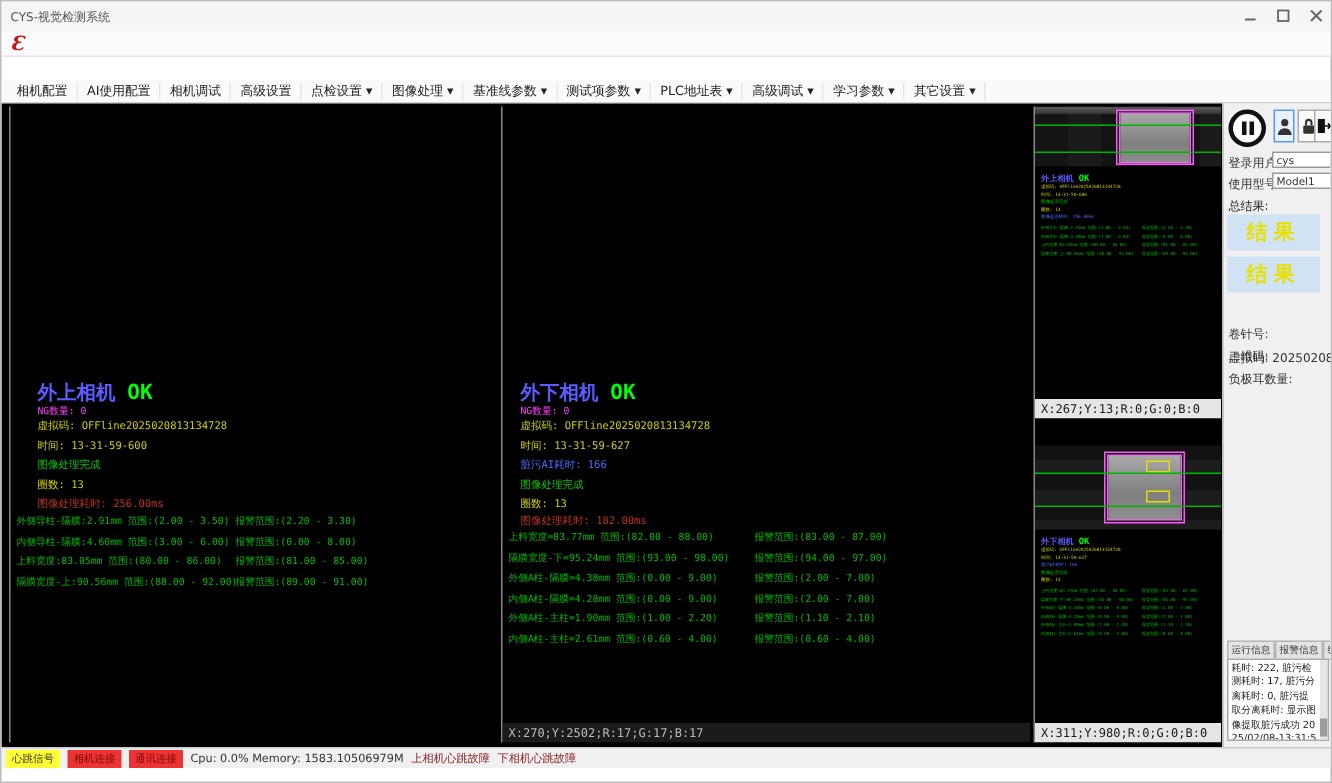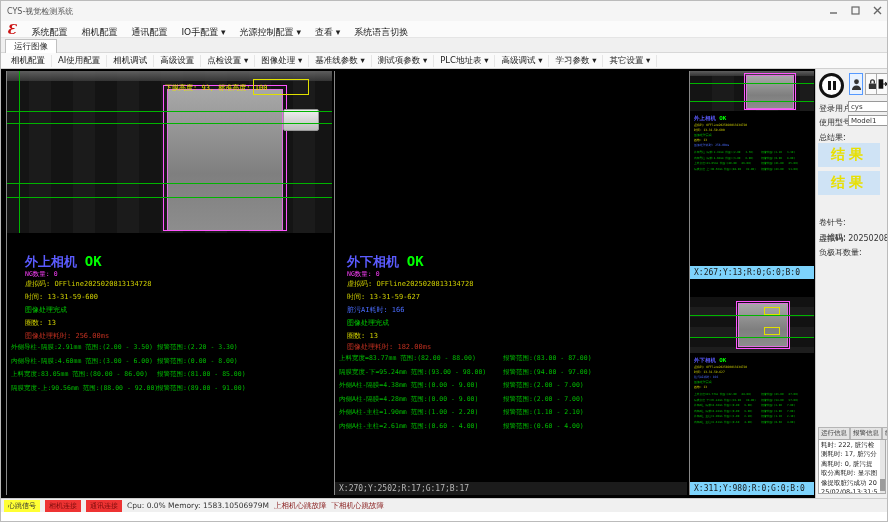--- a/index.html
+++ b/index.html
@@ -24,21 +24,21 @@
 
   
   .main { position:absolute; left:0; top:68px; width:814px; height:429px; background:#000; }
 
   .view { position:absolute; background:#000; overflow:hidden; }
   #view-left  { left:5px;  top:2px; width:326px; height:424px; border-left:1px solid #888; }
   #view-center{ left:333px; top:2px; width:353px; height:424px; border-left:1px solid #888; }
   #thumbs { position:absolute; left:688px; top:2px; width:124px; height:424px; border-left:1px solid #888; background:#000; }
 
   .view-bar { position:absolute; left:0; bottom:0; width:100%; height:13px; background:#1b1b1b; color:#b9b9b9; font-family:"DejaVu Sans Mono", monospace; font-size:8px; line-height:13px; padding-left:4px; }
-  .thumb-bar { background:#7dd3fc; color:#1a1a1a; }
+  .thumb-bar { background:#e5e5e5; color:#1a1a1a; }
 
   
   .cam-img { position:absolute; left:0; top:0; width:100%; overflow:hidden; background:repeating-linear-gradient(90deg,#141414 0 22px,#1b1b1b 22px 44px); }
   .band-top { position:absolute; left:0; top:0; width:100%; height:10px; background:linear-gradient(#6a6a6a,#3a3a3a); opacity:.85; }
   .gline { position:absolute; left:0; width:100%; height:1px; background:#00b400; }
   .gvline { position:absolute; top:0; width:1px; height:100%; background:#00b400; }
   .gray-block { position:absolute; background:linear-gradient(180deg,#a8a8a8,#7f7f7f 60%,#8d8d8d); border:1px solid #e070e0; }
   .magenta-rect { position:absolute; border:1px solid #ff55ff; }
   .orange-rect { position:absolute; border:1px solid #c86a28; }
   .yellow-rect { position:absolute; border:1px solid #e0e000; }
@@ -114,26 +114,22 @@
       <span class="win-btn">
         <svg width="9" height="9">
             <path d="M1 1L8 8M8 1L1 8" stroke="#666" stroke-width="1.4"></path>
           </svg>
       </span>
     </div>
   </div>
 
   <div class="menubar">
     <span class="logo">Ɛ</span>
-    <span><span class="menu-item">系统配置</span><span class="menu-item">相机配置</span><span class="menu-item">通讯配置</span><span class="menu-item">IO手配置 ▾</span><span class="menu-item">光源控制配置 ▾</span><span class="menu-item">查看 ▾</span><span class="menu-item">系统语言切换</span></span>
-  </div>
-
-  <div class="tabstrip">
-    <div class="tab">运行图像</div>
-  </div>
+  </div>
+
 
   <div class="toolbar">
     <span style="display:flex;align-items:center;">
         <span class="tb-item">相机配置</span>
         <span class="tb-item">AI使用配置</span>
         <span class="tb-item">相机调试</span>
         <span class="tb-item">高级设置</span>
         <span class="tb-item">点检设置 ▾</span>
         <span class="tb-item">图像处理 ▾</span>
         <span class="tb-item">基准线参数 ▾</span>
@@ -141,33 +137,20 @@
         <span class="tb-item">PLC地址表 ▾</span>
         <span class="tb-item">高级调试 ▾</span>
         <span class="tb-item">学习参数 ▾</span>
         <span class="tb-item">其它设置 ▾</span>
       </span>
   </div>
 
   <div class="main">
 
     <div class="view" id="view-left">
-      <div class="cam-img" style="height:162px;">
-        <div class="band-top"></div>
-        <div class="gvline" style="left:12px;"></div>
-        <div class="gray-block" style="left:160px; top:18px; width:116px; height:142px;"></div>
-        <div class="magenta-rect" style="left:156px; top:14px; width:124px; height:146px;"></div>
-        <div class="connector" style="left:276px; top:38px; width:36px; height:22px;"></div>
-        <div class="yellow-rect" style="left:246px; top:8px; width:56px; height:16px;"></div>
-        <div class="gline" style="top:40px;"></div>
-        <div class="gline" style="top:52px;"></div>
-        <div class="gline" style="top:112px;"></div>
-        <div class="gline" style="top:126px;"></div>
-        <span class="img-label-yellow" style="left:158px; top:12px;">下膜高度: 93, 标准高度: 100</span>
-      </div>
       <span class="ov ov-title" style="left:18px; top:182px;"><span>外上相机</span> <span class="ov-ok">OK</span></span>
       <span class="ov ov-ng" style="left:18px; top:199px;">NG数量: 0</span>
       <span class="ov ov-yellow" style="left:18px; top:208px;">虚拟码: OFFline2025020813134728</span>
       <span class="ov ov-yellow" style="left:18px; top:221px;">时间: 13-31-59-600</span>
       <span class="ov ov-green" style="left:18px; top:234px;">图像处理完成</span>
       <span class="ov ov-yellow" style="left:18px; top:247px;">圈数: 13</span>
       <span class="ov ov-red" style="left:18px; top:260px;">图像处理耗时: 256.00ms</span>
       <div class="meas-rows" style="top:272px;">
           <div class="meas-row">
           <span class="m">外侧导柱-隔膜:2.91mm 范围:(2.00 - 3.50)</span>

